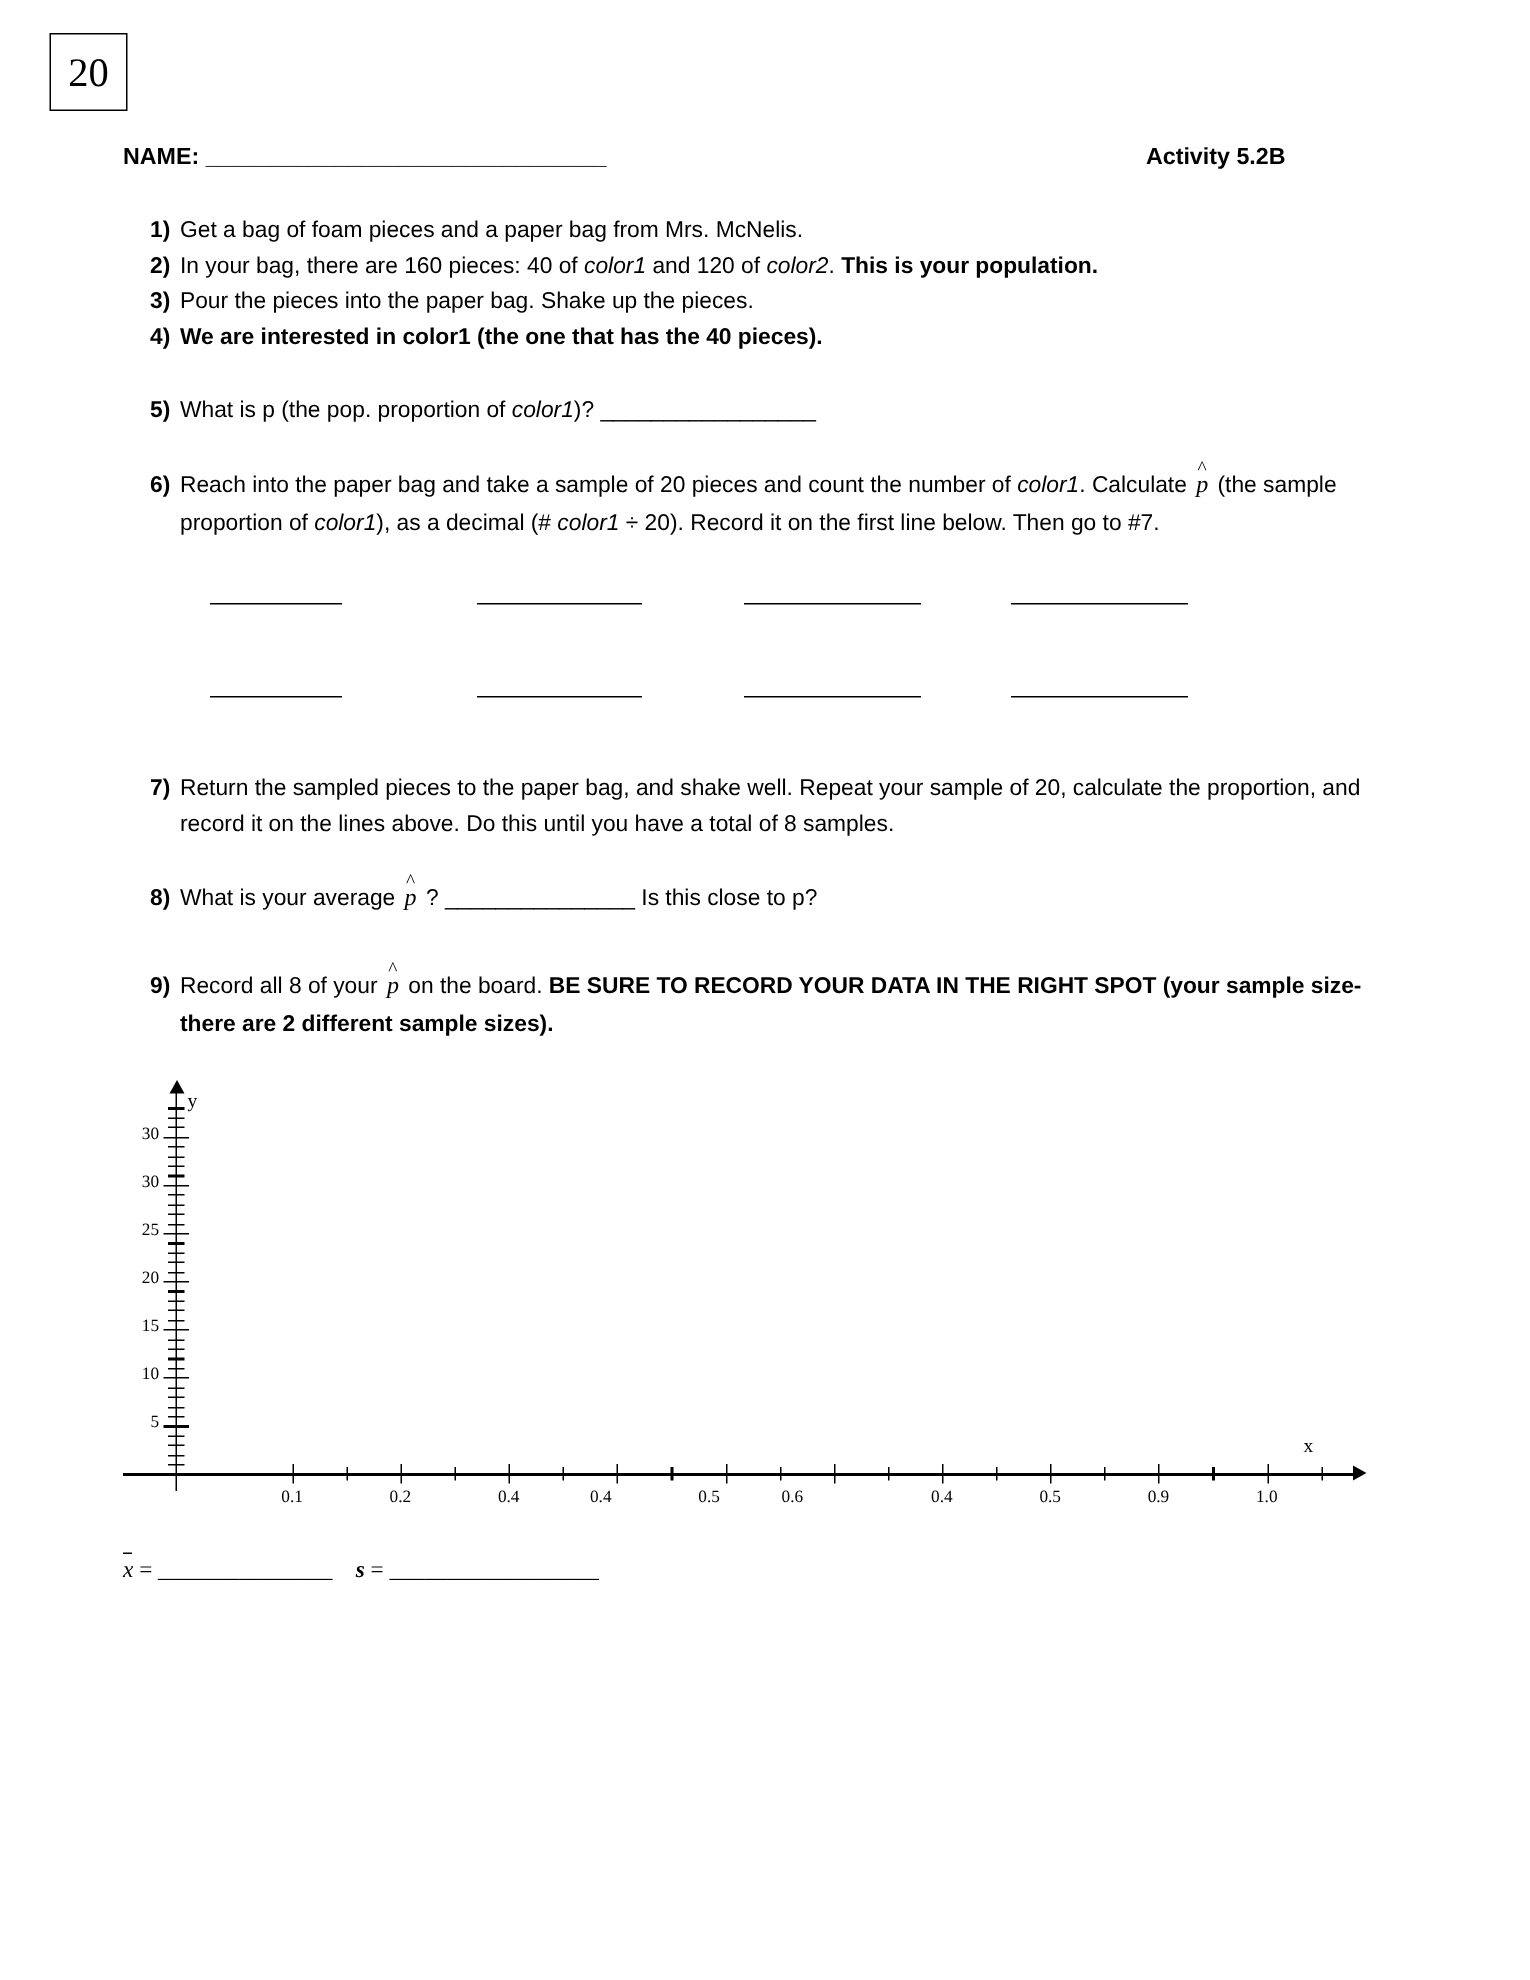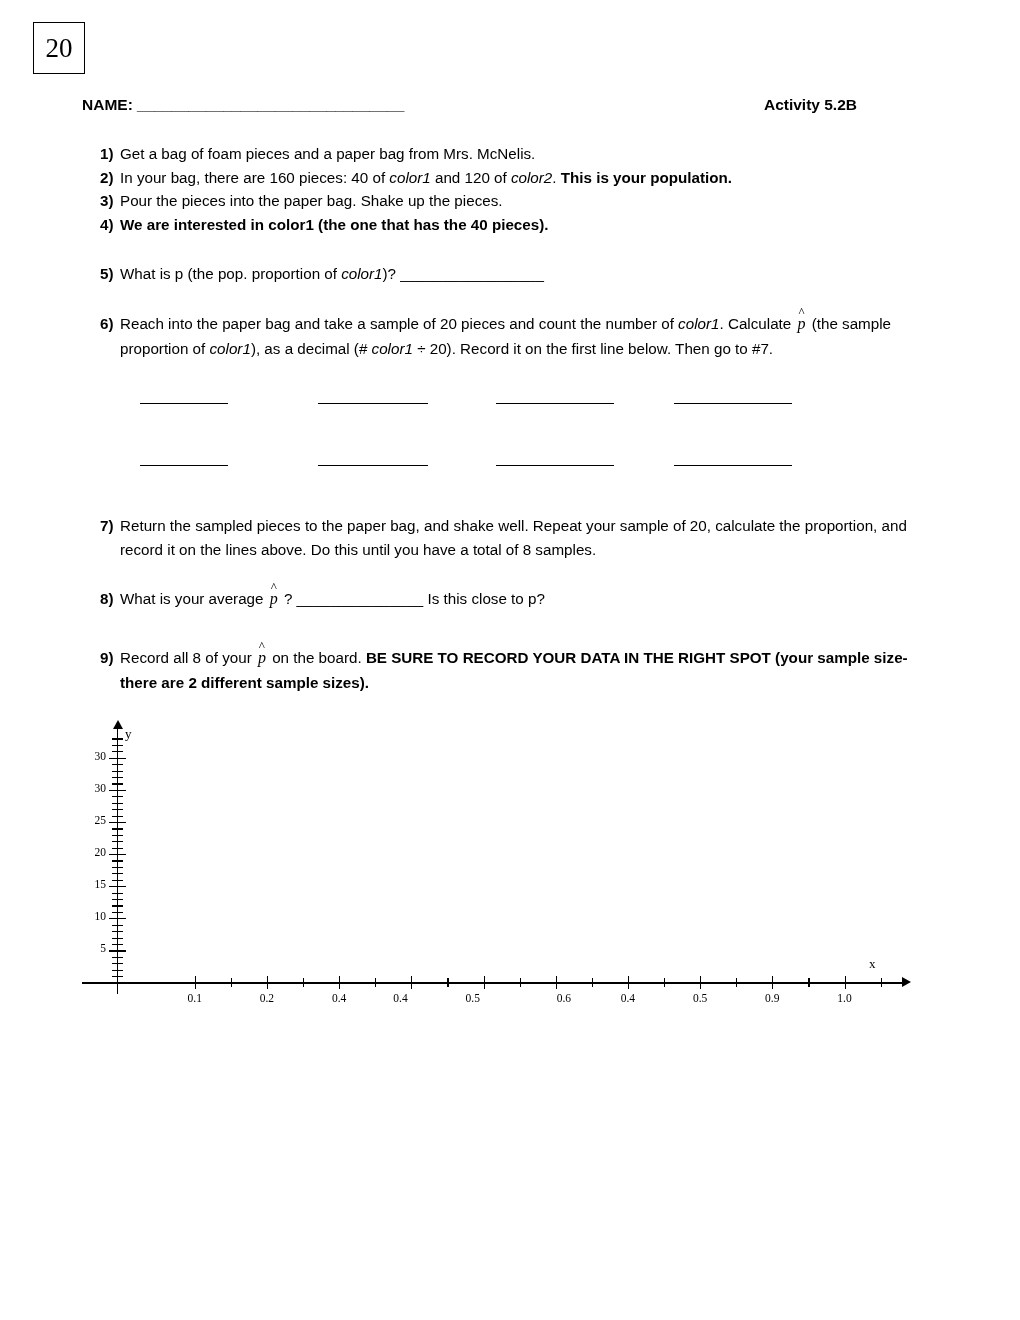--- a/index.html
+++ b/index.html
@@ -318,34 +318,43 @@
           <div class="tick" style="left: 257.11px; top: 256px; width: 1.2px; height: 13px;"></div>
           <div class="xticklabel" style="left: 239.11px; top: 272px; width: 36px; text-align: center;">0.4</div>
           <div class="tick" style="left: 293.21px; top: 258px; width: 1.1px; height: 9px;"></div>
           <div class="tick" style="left: 329.31px; top: 256px; width: 1.2px; height: 13px;"></div>
           <div class="xticklabel" style="left: 311.31px; top: 272px; width: 36px; text-align: left;">0.4</div>
           <div class="tick" style="left: 365.41px; top: 258px; width: 1.1px; height: 9px;"></div>
           <div class="tick" style="left: 401.51px; top: 256px; width: 1.2px; height: 13px;"></div>
           <div class="xticklabel" style="left: 383.51px; top: 272px; width: 36px; ">0.5</div>
           <div class="tick" style="left: 437.61px; top: 258px; width: 1.1px; height: 9px;"></div>
           <div class="tick" style="left: 473.71px; top: 256px; width: 1.2px; height: 13px;"></div>
-          <div class="xticklabel" style="left: 453px; top: 272px; width: 36px; text-align: right;">0.6</div>
+          <div class="xticklabel" style="left: 439px; top: 272px; width: 36px; text-align: left;">0.6</div>
           <div class="tick" style="left: 509.81px; top: 258px; width: 1.1px; height: 9px;"></div>
           <div class="tick" style="left: 545.91px; top: 256px; width: 1.2px; height: 13px;"></div>
           <div class="xticklabel" style="left: 527.91px; top: 272px; width: 36px; text-align: center;">0.4</div>
           <div class="tick" style="left: 582.01px; top: 258px; width: 1.1px; height: 9px;"></div>
           <div class="tick" style="left: 618.11px; top: 256px; width: 1.2px; height: 13px;"></div>
           <div class="xticklabel" style="left: 600.11px; top: 272px; width: 36px; text-align: center;">0.5</div>
           <div class="tick" style="left: 654.21px; top: 258px; width: 1.1px; height: 9px;"></div>
           <div class="tick" style="left: 690.31px; top: 256px; width: 1.2px; height: 13px;"></div>
           <div class="xticklabel" style="left: 672.31px; top: 272px; width: 36px; text-align: center;">0.9</div>
           <div class="tick" style="left: 726.41px; top: 258px; width: 1.1px; height: 9px;"></div>
           <div class="tick" style="left: 762.51px; top: 256px; width: 1.2px; height: 13px;"></div>
           <div class="xticklabel" style="left: 744.51px; top: 272px; width: 36px; text-align: center;">1.0</div>
           <div class="tick" style="left: 798.61px; top: 258px; width: 1.1px; height: 9px;"></div>
           <div class="axis-name" style="left: 43px; top: 6px;">y</div>
           <div class="axis-name" style="left: 787px; top: 236px;">x</div>
         </div>
     </div>
 
+    <div class="footer-row">
+      <span class="xbar">x<span class="bar"></span></span>
+      <span>=</span>
+      <span>_______________</span>
+      &nbsp;&nbsp;
+      <span class="ital bold">s</span>
+      <span>=</span>
+      <span>__________________</span>
+    </div>
 
   </div>
 </div>
 
 </body></html>

